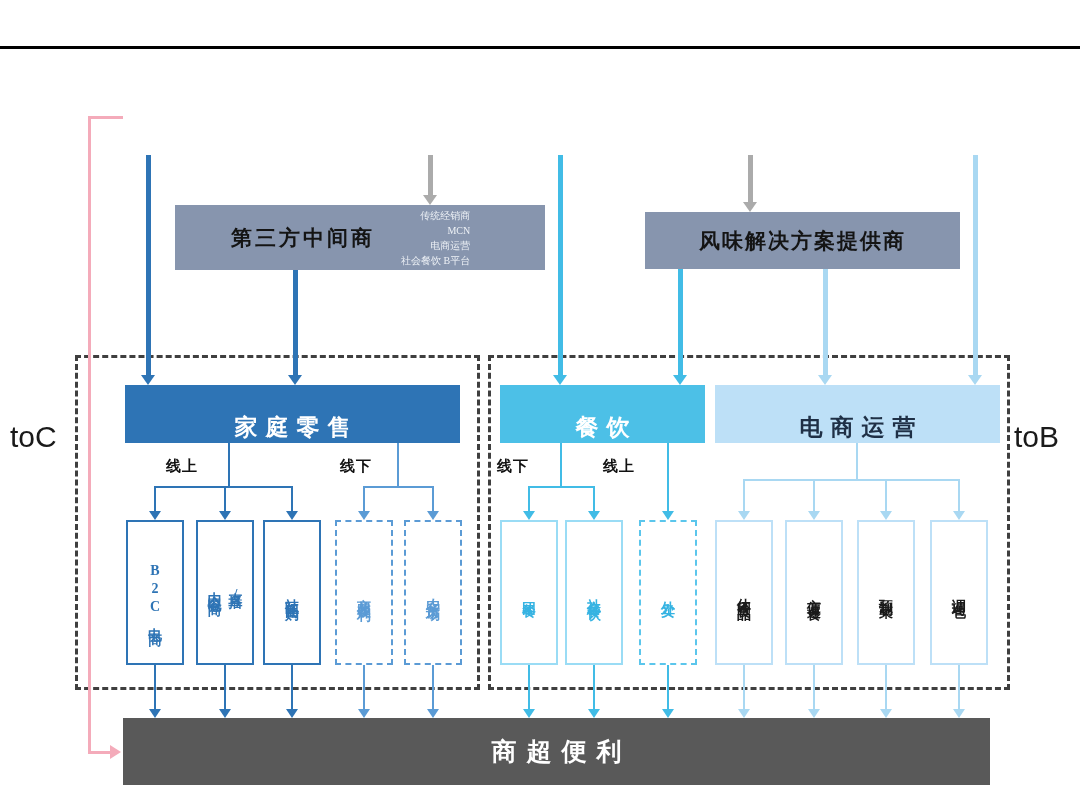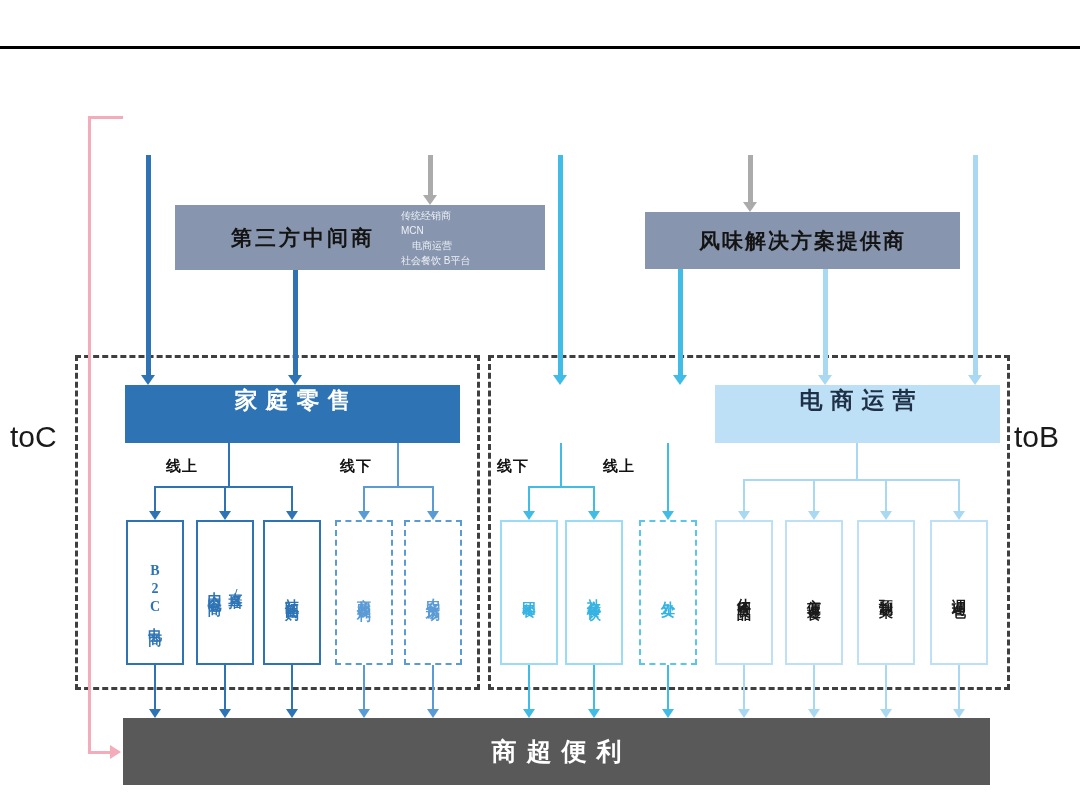--- a/index.html
+++ b/index.html
@@ -3,21 +3,21 @@
 <meta charset="utf-8">
 <style>
   * { margin:0; padding:0; box-sizing:border-box; }
   body { background:#ffffff; font-family:"Liberation Serif", serif; }
   #canvas { position:relative; width:1080px; height:799px; background:#fff; overflow:hidden; }
   .abs { position:absolute; }
   .title { top:10px; left:0; width:100%; text-align:center; font-size:21px; font-weight:bold; letter-spacing:2px; color:#000; }
   .rule { top:46px; left:0; width:1080px; height:3px; background:#000; }
   .bigbox { background:#595959; color:#fff; display:flex; align-items:center; justify-content:center; font-weight:bold; }
   .midbox { background:#8795AE; }
-  .hdr { display:flex; align-items:flex-start; justify-content:center; font-weight:bold; font-size:23px; letter-spacing:8px; text-indent:8px; }
+  .hdr { display:flex; align-items:flex-end; justify-content:center; font-weight:bold; font-size:23px; letter-spacing:8px; text-indent:8px; }
   .dashed-zone { border:3px dashed #3f3f3f; background:transparent; }
   .side-label { font-family:"Liberation Sans", sans-serif; font-size:30px; color:#1a1a1a; }
   .lbl { font-size:15px; color:#111; font-weight:600; letter-spacing:1px; }
   .chan { position:absolute; top:520px; width:58px; height:145px; background:#fff; display:flex; align-items:center; justify-content:center; }
   .vtext { writing-mode:vertical-rl; text-orientation:upright; white-space:pre-line; font-weight:bold; font-size:14px; letter-spacing:3px; line-height:1.5; }
   .solid-blue { border:2px solid #2E74B5; color:#2E74B5; }
   .dash-blue  { border:2px dashed #5B9BD5; color:#5B9BD5; }
   .solid-cyan { border:2px solid #9ADCF5; color:#36B3E2; }
   .dash-cyan  { border:2px dashed #5BC6EC; color:#36B3E2; }
   .solid-light{ border:2px solid #BDE0F7; color:#1a1a1a; }
@@ -31,40 +31,43 @@
 </head>
 <body>
 
 <div id="canvas">
 
   <div class="abs rule"></div>
 
 
   <div class="abs midbox" style="left:175px; top:205px; width:370px; height:65px; display:flex; align-items:center;">
     <span style="font-size:21px; font-weight:bold; color:#141414; letter-spacing:3px; margin-left:56px;">第三方中间商</span>
-    <span style="margin-left:26px; font-family:Liberation Sans, sans-serif; font-size:10px; color:#EDF1F6; line-height:1.5;">
+    <span style="margin-left:26px; font-family:Liberation Serif, serif; font-size:10px; color:#EDF1F6; line-height:1.5;text-align:right;">
       <span style="display:block;">传统经销商</span>
       <span style="display:block;">MCN</span>
       <span style="display:block;margin-left:11px;">电商运营</span>
       <span style="display:block;">社会餐饮 B平台</span>
     </span>
   </div>
 
   <div class="abs midbox" style="left:645px; top:212px; width:315px; height:57px; display:flex; align-items:center; justify-content:center;">
     <span style="font-size:21px; font-weight:bold; color:#141414; letter-spacing:2px;">风味解决方案提供商</span>
   </div>
 
   <div class="abs dashed-zone" style="left:75px; top:355px; width:405px; height:335px;"></div>
   <div class="abs dashed-zone" style="left:488px; top:355px; width:522px; height:335px;"></div>
 
   <div class="abs side-label" style="left:10px; top:420px;">toC</div>
   <div class="abs side-label" style="left:1014px; top:420px;">toB</div>
 
   <div class="abs hdr" style="left:125px; top:385px; width:335px; height:58px; background:#2E74B5; color:#fff;">
     <span>家庭零售</span>
+  </div>
+  <div class="abs hdr" style="left:500px; top:385px; width:205px; height:58px; background:#4CC0E7; color:#fff;">
+    <span>餐饮</span>
   </div>
   <div class="abs hdr" style="left:715px; top:385px; width:285px; height:58px; background:#BDE0F7; color:#1F3046;">
     <span>电商运营</span>
   </div>
 
   <div class="ln5" style="left:146px; top:155px; height:221px; background:#2E74B5;"></div>
   <div class="tri" style="left:141px; top:375px; border-top-color:#2E74B5;"></div>
 
   <div class="ln5" style="left:428px; top:155px; height:41px; background:#ABABAB;"></div>
   <div class="tri" style="left:423px; top:195px; border-top-color:#ABABAB;"></div>

